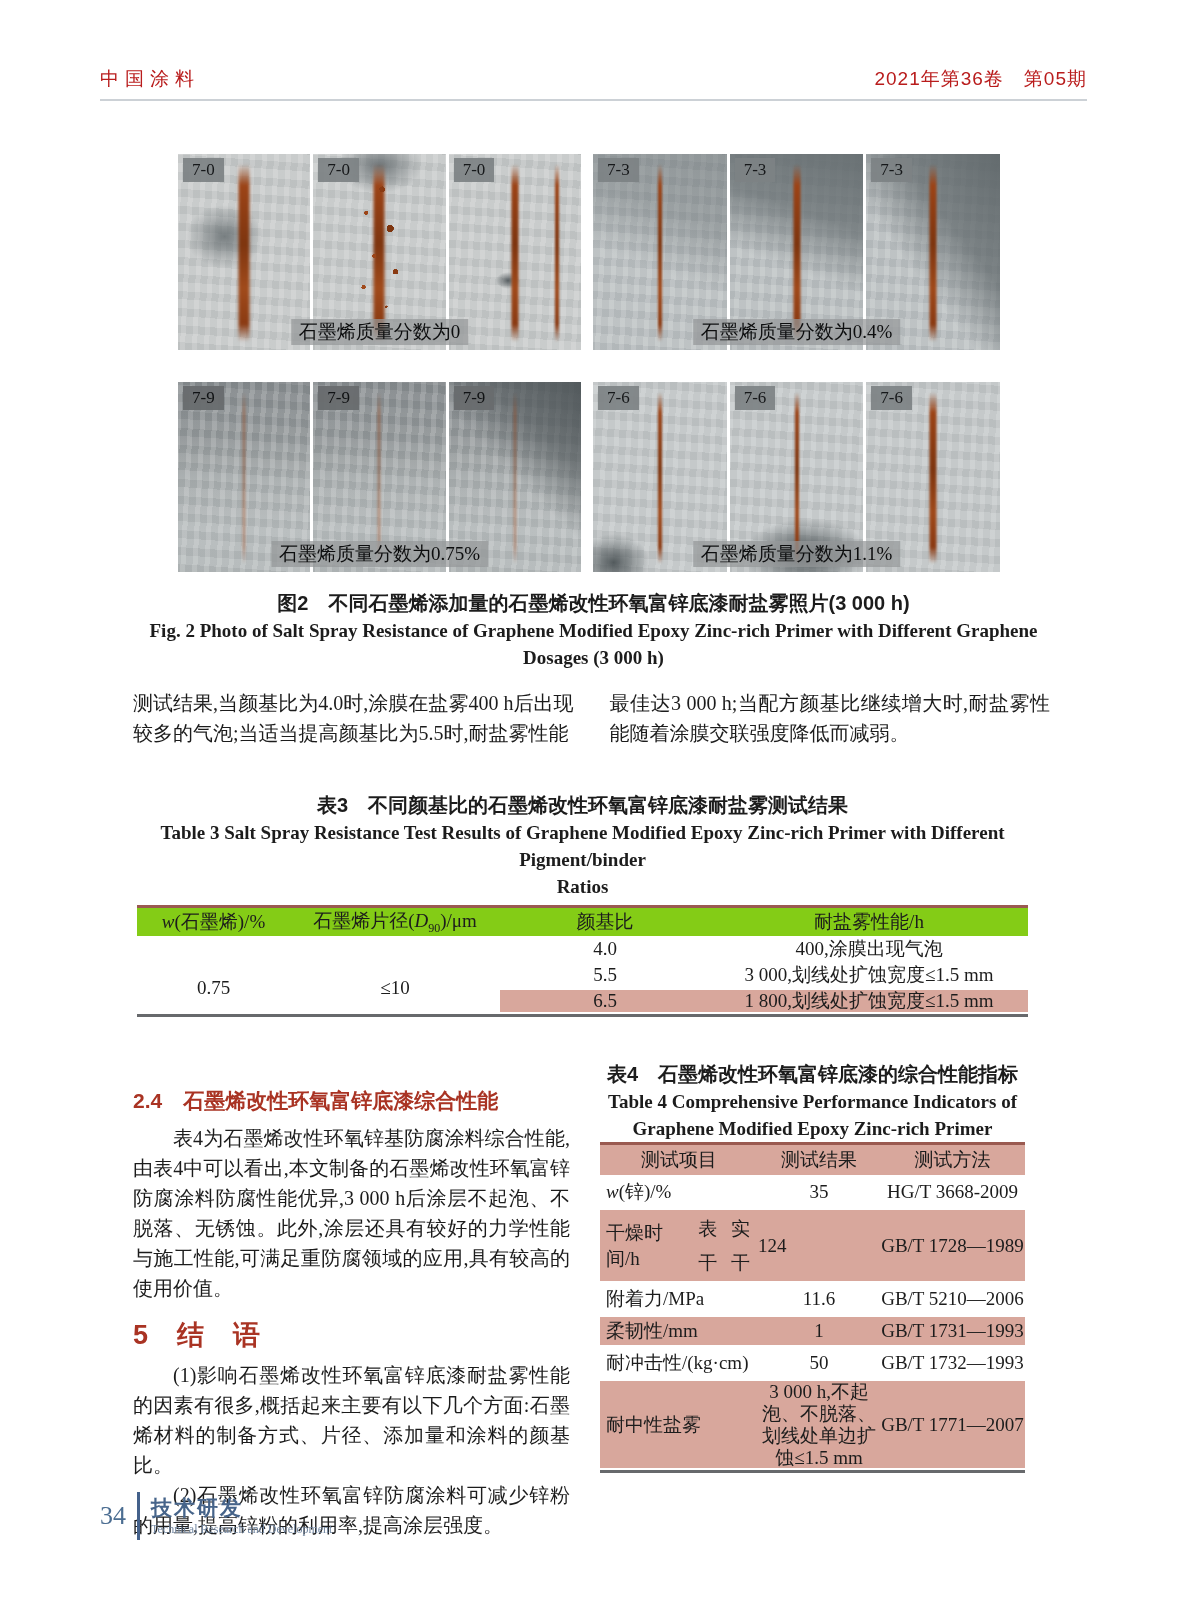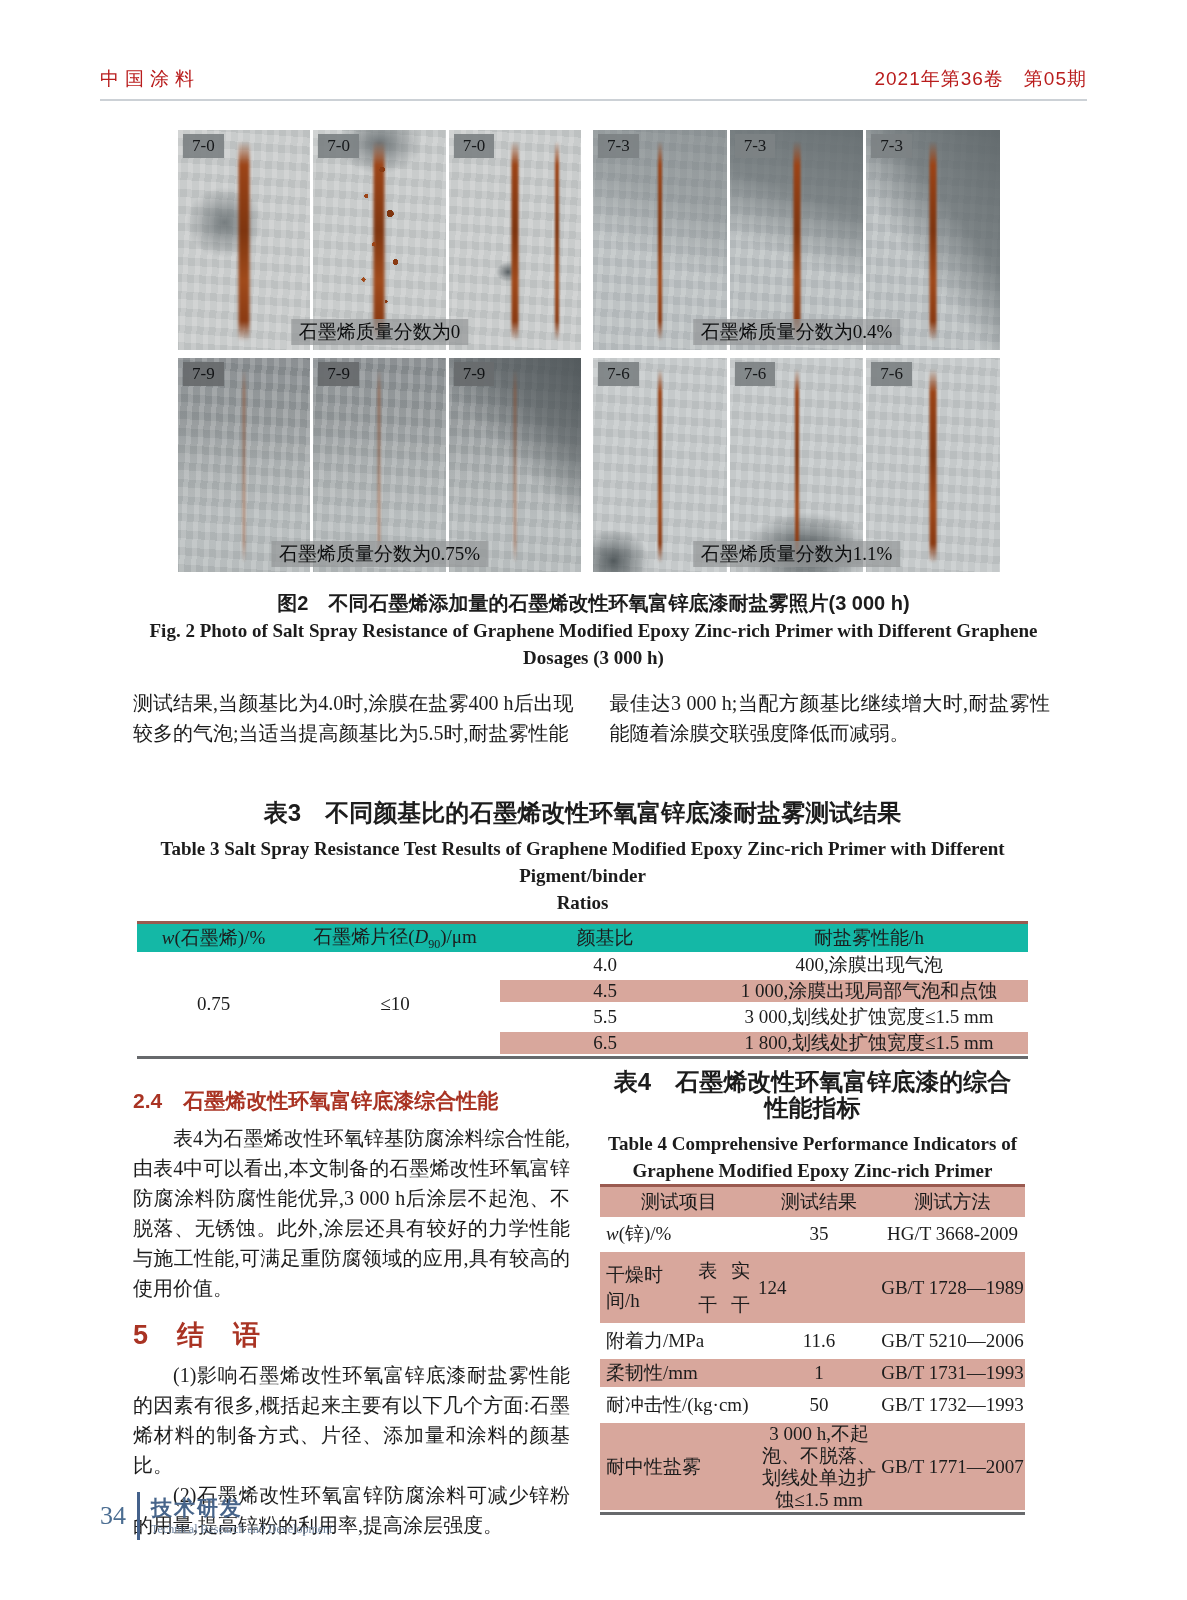--- a/index.html
+++ b/index.html
@@ -9,21 +9,21 @@
   
   .hdr{position:absolute;left:100px;top:66px;width:987px;display:flex;justify-content:space-between;
        align-items:flex-end;padding-bottom:7px;border-bottom:2px solid #ccd1d6;color:#b91c1c;font-size:19px;}
   .hdr-left{font-family:"Liberation Sans","DejaVu Sans",sans-serif;letter-spacing:6px;}
   .hdr-right{font-family:"Liberation Sans","DejaVu Sans",sans-serif;letter-spacing:1px;}
 
   
   .fig-grid{position:absolute;left:178px;top:130px;width:822px;display:grid;
             grid-template-columns:403px 407px;grid-template-rows:220px 214px;column-gap:12px;row-gap:8px;}
   .fig-block{position:relative;display:flex;gap:3px;}
-  .panel{position:relative;flex:1;overflow:hidden;background:#c5c8c8;}
+  .panel{position:relative;flex:1;overflow:hidden;background:#c5c8c8;margin-top:24px;}
   .panel::before{content:"";position:absolute;inset:0;z-index:1;
       background:repeating-linear-gradient(93deg,rgba(255,255,255,.16) 0 5px,rgba(0,0,0,0) 5px 12px),
                  repeating-linear-gradient(4deg,rgba(110,118,120,.09) 0 8px,rgba(255,255,255,.07) 8px 17px);}
   .b73 .panel{background:#b9bec0;}
   .b79 .panel{background:linear-gradient(180deg,#82878a 0%,#8f9496 28%,#a7acad 52%,#b5babb 78%,#b2b7b8 100%);}
   .b76 .panel{background:#c1c5c6;}
 
   .chip{position:absolute;z-index:4;top:4px;left:5px;padding:0 9px;background:rgba(125,130,132,.92);
         color:#16181a;font-size:17px;line-height:24px;}
   .b79 .chip{background:rgba(104,108,110,.95);color:#101214;}
@@ -63,24 +63,24 @@
   .figcap-zh{font-family:"Liberation Sans","DejaVu Sans",sans-serif;font-weight:bold;font-size:20px;line-height:27px;margin:0;}
   .figcap-en{font-weight:bold;font-size:19px;line-height:27px;margin:0;}
 
   
   .twocol{position:absolute;left:133px;top:688px;width:917px;display:flex;gap:36px;
           font-size:20px;line-height:30px;text-align:justify;}
   .twocol p{margin:0;width:441px;}
 
   
   .t3sec{position:absolute;left:137px;top:791px;width:891px;}
-  .t-title-zh{text-align:center;font-family:"Liberation Sans","DejaVu Sans",sans-serif;font-weight:bold;font-size:24px;line-height:26px;margin:9px;}
+  .t-title-zh{text-align:center;font-family:"Liberation Sans","DejaVu Sans",sans-serif;font-weight:bold;font-size:20px;line-height:26px;margin:1px;}
   .t-title-en{text-align:center;font-weight:bold;font-size:19px;line-height:27px;margin:0;}
   .t3-table{margin-top:5px;border-top:3px solid #9a5a50;border-bottom:3px solid #67696c;font-size:19px;}
-  .t3-head{display:flex;align-items:center;background:#14b8a6;height:28px;}
+  .t3-head{display:flex;align-items:center;background:#84cc16;height:28px;}
   .t3-c1{width:153px;text-align:center;}
   .t3-c2{width:210px;text-align:center;}
   .t3-c3{width:210px;text-align:center;}
   .t3-c4{width:318px;text-align:center;}
   .t3-body{position:relative;}
   .t3-row{display:flex;align-items:center;height:26px;}
   .t3-row.pink{background:linear-gradient(90deg,rgba(0,0,0,0) 0 363px,#d8a79c 363px 100%);
                border-top:2px solid #fff;border-bottom:2px solid #fff;box-sizing:border-box;}
   .t3-merge1{position:absolute;left:0;top:0;width:153px;height:104px;display:flex;align-items:center;justify-content:center;}
   .t3-merge2{position:absolute;left:153px;top:0;width:210px;height:104px;display:flex;align-items:center;justify-content:center;}
@@ -228,26 +228,20 @@
       </div>
       <div class="t3-body">
         <span class="t3-merge1">0.75</span>
         <span class="t3-merge2">≤10</span>
         <div class="t3-row">
           <span class="t3-c1"></span>
             <span class="t3-c2"></span>
           <span class="t3-c3">4.0</span>
           <span class="t3-c4">400,涂膜出现气泡</span>
         </div>
-        <div class="t3-row pink">
-          <span class="t3-c1"></span>
-            <span class="t3-c2"></span>
-          <span class="t3-c3">4.5</span>
-          <span class="t3-c4">1 000,涂膜出现局部气泡和点蚀</span>
-        </div>
         <div class="t3-row">
           <span class="t3-c1"></span>
             <span class="t3-c2"></span>
           <span class="t3-c3">5.5</span>
           <span class="t3-c4">3 000,划线处扩蚀宽度≤1.5 mm</span>
         </div>
         <div class="t3-row pink">
           <span class="t3-c1"></span>
             <span class="t3-c2"></span>
           <span class="t3-c3">6.5</span>

